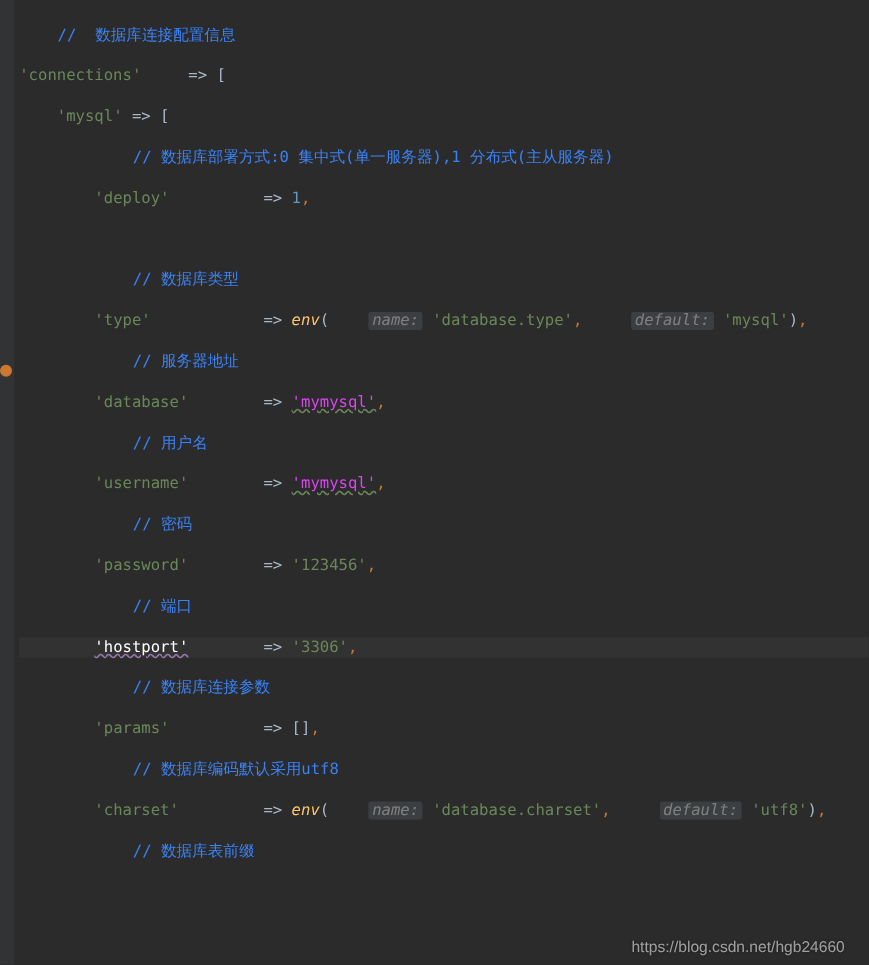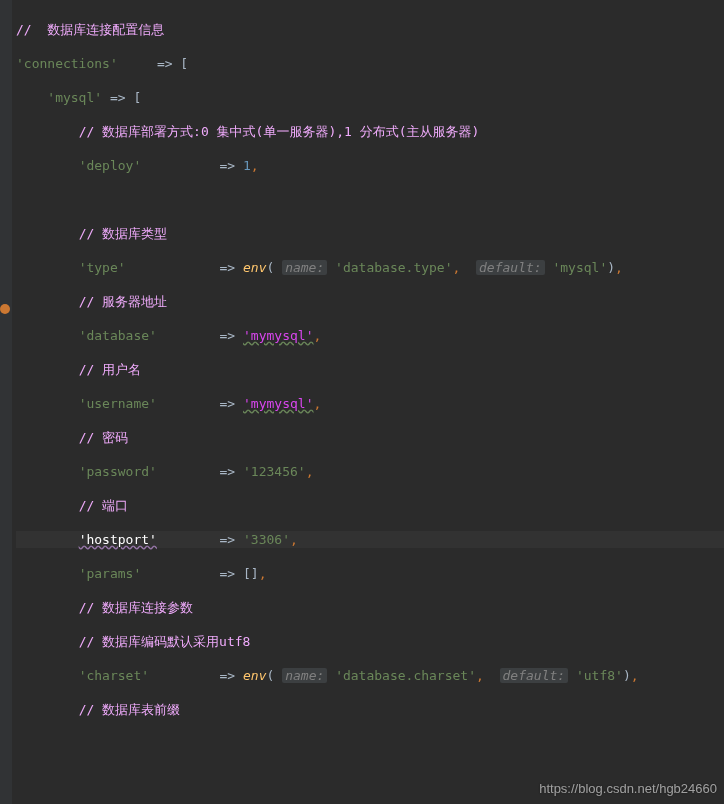--- a/index.html
+++ b/index.html
@@ -30,33 +30,33 @@
       background: #cc7832;
       border-radius: 50%;
     }
     .code {
       padding: 4px 0 4px 16px;
       line-height: 17px;
       white-space: pre;
     }
     .line { height: 17px; }
     .line.hl { background: #323232; }
-    .c-comment { color: #f0abfc; }
+    .c-comment { color: #3b82f6; margin-left: 32px; }
     .c-string { color: #6a8759; text-align: right; }
     .c-string-u { color: #d946ef; text-decoration: underline #6a8759 wavy; }
     .c-op { color: #a9b7c6; }
     .c-num { color: #6897bb; }
     .c-func { color: #ffc66d; font-style: italic; }
     .c-kw { color: #cc7832; }
     .c-key-u { color: #ffffff; text-decoration: underline #9876aa wavy; }
-    .c-param { color: #808080; background: #3c3f41; padding: 0 3px; border-radius: 2px; font-style: italic; }
+    .c-param { color: #808080; background: #3c3f41; padding: 0 3px; border-radius: 2px; font-style: italic; margin-left: 25px; }
     .watermark {
       position: absolute;
       bottom: 8px;
-      right: 7px;
+      right: 20px;
       color: #fff;
       font-size: 13px;
       opacity: 0.55;
       font-family: Arial, sans-serif;
       text-shadow: 0 0 2px #000;
     }
   </style>
 </head>
 <body>
 
@@ -74,22 +74,22 @@
 <div class="line">        <span class="c-comment">// 数据库类型</span></div>
 <div class="line">        <span class="c-string">'type'</span>            <span class="c-op">=&gt;</span> <span class="c-func">env</span><span class="c-op">(</span> <span class="c-param">name:</span> <span class="c-string">'database.type'</span><span class="c-kw">,</span>  <span class="c-param">default:</span> <span class="c-string">'mysql'</span><span class="c-op">)</span><span class="c-kw">,</span></div>
 <div class="line">        <span class="c-comment">// 服务器地址</span></div>
 <div class="line">        <span class="c-string">'database'</span>        <span class="c-op">=&gt;</span> <span class="c-string-u">'mymysql'</span><span class="c-kw">,</span></div>
 <div class="line">        <span class="c-comment">// 用户名</span></div>
 <div class="line">        <span class="c-string">'username'</span>        <span class="c-op">=&gt;</span> <span class="c-string-u">'mymysql'</span><span class="c-kw">,</span></div>
 <div class="line">        <span class="c-comment">// 密码</span></div>
 <div class="line">        <span class="c-string">'password'</span>        <span class="c-op">=&gt;</span> <span class="c-string">'123456'</span><span class="c-kw">,</span></div>
 <div class="line">        <span class="c-comment">// 端口</span></div>
 <div class="line hl">        <span class="c-key-u">'hostport'</span>        <span class="c-op">=&gt;</span> <span class="c-string">'3306'</span><span class="c-kw">,</span></div>
+<div class="line">        <span class="c-comment">// 数据库连接参数</span></div>
 <div class="line">        <span class="c-string">'params'</span>          <span class="c-op">=&gt;</span> <span class="c-op">[]</span><span class="c-kw">,</span></div>
-<div class="line">        <span class="c-comment">// 数据库连接参数</span></div>
 <div class="line">        <span class="c-comment">// 数据库编码默认采用utf8</span></div>
 <div class="line">        <span class="c-string">'charset'</span>         <span class="c-op">=&gt;</span> <span class="c-func">env</span><span class="c-op">(</span> <span class="c-param">name:</span> <span class="c-string">'database.charset'</span><span class="c-kw">,</span>  <span class="c-param">default:</span> <span class="c-string">'utf8'</span><span class="c-op">)</span><span class="c-kw">,</span></div>
 <div class="line">        <span class="c-comment">// 数据库表前缀</span></div>
 <div class="line">                        </div>
 
 
 
 
 
 

